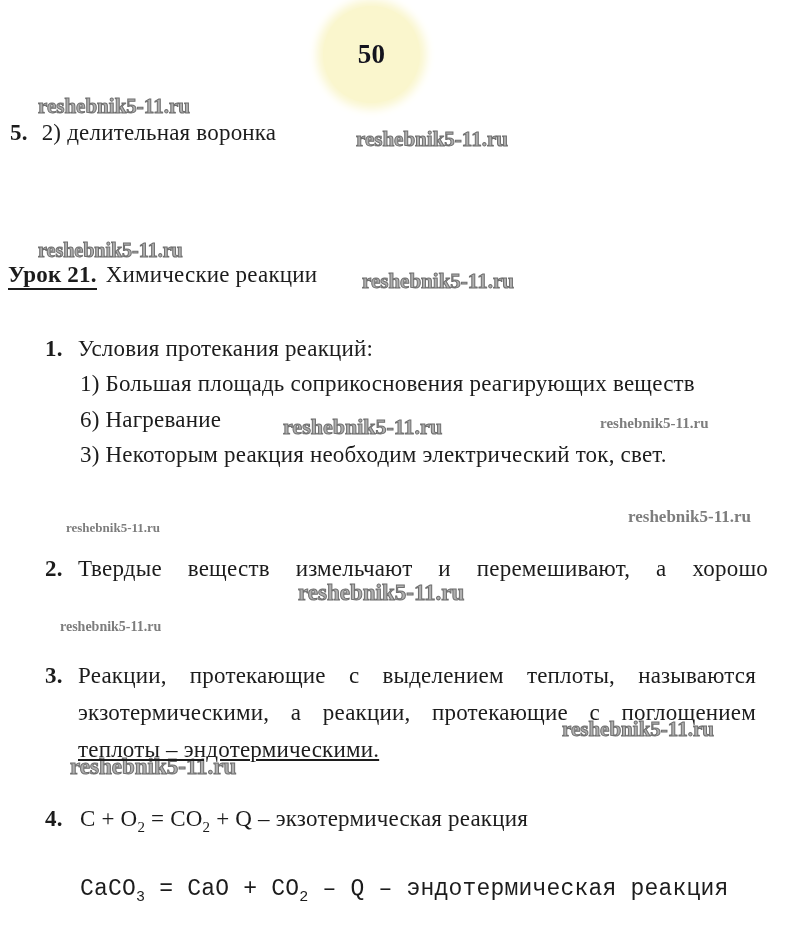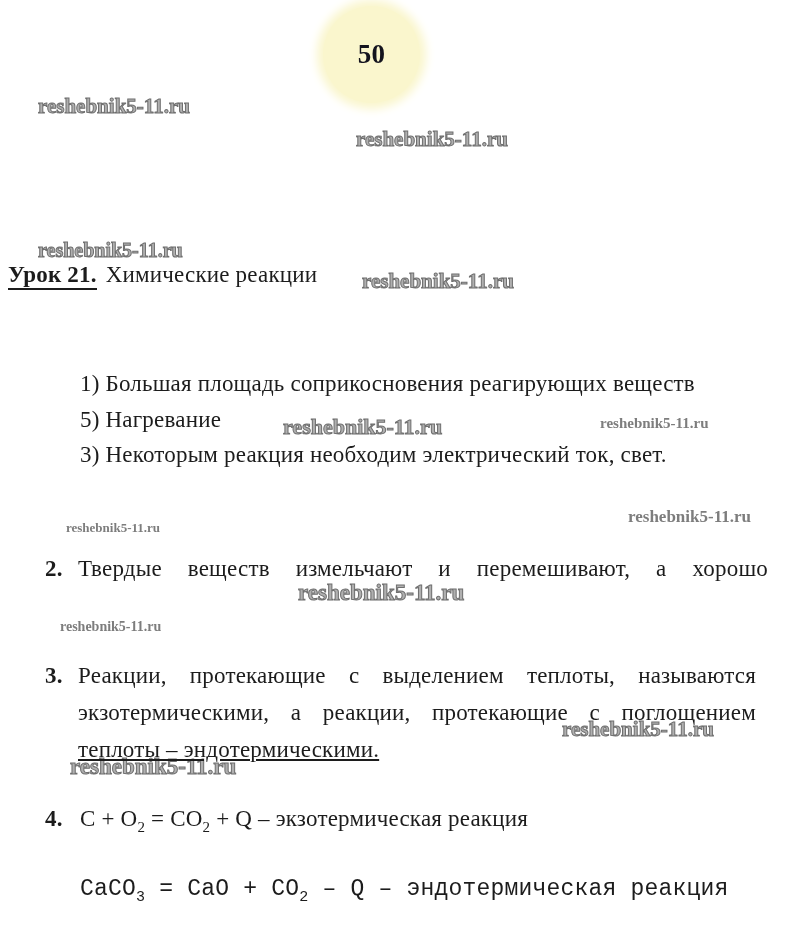--- a/index.html
+++ b/index.html
@@ -42,27 +42,33 @@
   <div class="wm outline abs" style="left:362px; top:271px; font-size:21px;">reshebnik5-11.ru</div>
   <div class="wm outline abs" style="left:283px; top:416px; font-size:22px;">reshebnik5-11.ru</div>
   <div class="wm abs" style="left:600px; top:416px; font-size:15px;">reshebnik5-11.ru</div>
   <div class="wm abs" style="left:66px;  top:521px; font-size:13px;">reshebnik5-11.ru</div>
   <div class="wm abs" style="left:628px; top:508px; font-size:17px;">reshebnik5-11.ru</div>
   <div class="wm outline abs" style="left:298px; top:581px; font-size:23px;">reshebnik5-11.ru</div>
   <div class="wm abs" style="left:60px;  top:620px; font-size:14px;">reshebnik5-11.ru</div>
   <div class="wm outline abs" style="left:562px; top:719px; font-size:21px;">reshebnik5-11.ru</div>
   <div class="wm outline abs" style="left:70px;  top:755px; font-size:23px;">reshebnik5-11.ru</div>
 
+  <div class="abs body-text" style="left:10px; top:120px;">
+    <span class="num">5.</span><span style="margin-left:14px;">2) делительная воронка</span>
+  </div>
 
   <div class="abs body-text" style="left:8px; top:262px;">
     <span class="num underline">Урок 21.</span><span style="margin-left:9px;">Химические реакции</span>
   </div>
 
+  <div class="abs body-text" style="left:45px; top:336px;">
+    <span class="num">1.</span><span style="margin-left:15px;">Условия протекания реакций:</span>
+  </div>
   <div class="abs body-text" style="left:80px; top:371px;">1) Большая площадь соприкосновения реагирующих веществ</div>
-  <div class="abs body-text" style="left:80px; top:407px;">5) Нагревание</div>
+  <div class="abs body-text" style="left:80px; top:407px;">6) Нагревание</div>
   <div class="abs body-text" style="left:80px; top:442px;">3) Некоторым реакция необходим электрический ток, свет.</div>
 
   <div class="abs body-text num" style="left:45px; top:556px;">2.</div>
   <div class="abs body-text justify" style="left:78px; top:556px; width:690px;">Твердые веществ измельчают и перемешивают, а хорошо</div>
 
   <div class="abs body-text num" style="left:45px; top:663px;">3.</div>
   <div class="abs body-text justify" style="left:78px; top:700px; width:678px;">экзотермическими, а реакции, протекающие с поглощением</div>
   <div class="abs body-text justify" style="left:78px; top:663px; width:678px;">Реакции, протекающие с выделением теплоты, называются</div>
   <div class="abs body-text" style="left:78px; top:737px;text-decoration:underline;">теплоты – эндотермическими.</div>
 

